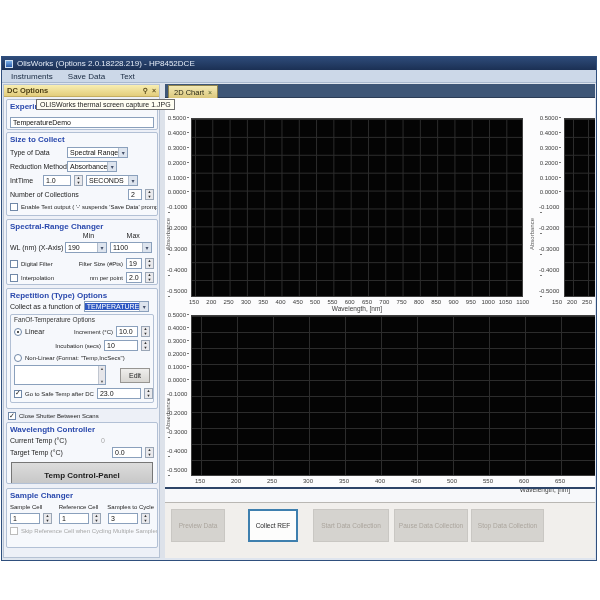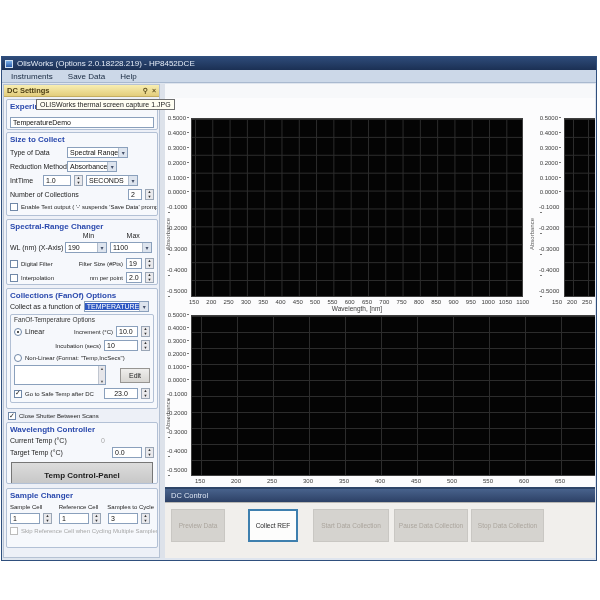--- a/index.html
+++ b/index.html
@@ -115,28 +115,28 @@
 <body>
 
 <div class="app">
   <div class="titlebar">
     <span class="appicon"></span>
     <span>OlisWorks (Options 2.0.18228.219) - HP8452DCE</span>
   </div>
   <div class="menubar">
     <span>Instruments</span>
     <span>Save Data</span>
-    <span>Help</span>
+    <span>Text</span>
   </div>
 
   <div class="tooltip">OLISWorks thermal screen capture 1.JPG</div>
 
   <div class="dock">
     <div class="dockhead">
-      <span>DC Settings</span>
+      <span>DC Options</span>
       <span class="sp"></span>
       <span class="ico">⚲</span>
       <span class="ico">×</span>
     </div>
 
     <div class="grp" style="top:14px;height:31px;">
       <div class="sect">Experiment</div>
       <input class="num" style="width: 144px; margin-top: 2px;" value="TemperatureDemo">
     </div>
 
@@ -216,21 +216,21 @@
         <span class="lbl tiny">nm per point</span>
         <input class="num" style="width: 16px;" value="2.00">
         <span class="spin">
             <span class="sb">▲</span>
             <span class="sb">▼</span>
           </span>
       </div>
     </div>
 
     <div class="grp" style="top:203px;height:121px;">
-      <div class="sect">Collections (FanOf) Options</div>
+      <div class="sect">Repetition (Type) Options</div>
       <div class="row" style="margin-top:1px;">
         <span class="lbl">Collect as a function of</span>
         <div class="combo hl">
           <span class="cv">TEMPERATURE</span>
           <span class="ca">▾</span>
         </div>
       </div>
       <div class="inner">
         <div class="legend">FanOf-Temperature Options</div>
         <div class="row">
@@ -261,21 +261,21 @@
             <div class="minisb">
               <span>▲</span>
               <span>▼</span>
             </div>
           </div>
           <button class="btn-edit">Edit</button>
         </div>
         <div class="row">
           <span class="cb checked"></span>
           <span class="lbl tiny" style="flex:1;">Go to Safe Temp after DC</span>
-          <input class="num" style="width: 34px; text-align: center;" value="23.0">
+          <input class="num" style="width: 44px;" value="23.0">
           <span class="spin">
               <span class="sb">▲</span>
               <span class="sb">▼</span>
             </span>
         </div>
       </div>
     </div>
 
     <div class="shutrow" style="top:327px;">
       <span class="cb checked"></span>
@@ -326,20 +326,26 @@
       <div class="row">
         <span class="cb disabled"></span>
         <span class="lbl tiny gray">Skip Reference Cell when Cycling Multiple Samples</span>
       </div>
     </div>
   </div>
 
   <div class="splitter"></div>
 
   <div class="chartzone">
+    <div class="tabstrip">
+      <div class="tab">
+        <span>2D Chart</span>
+        <span class="tabx">×</span>
+      </div>
+    </div>
 
     <div class="canvas">
 
       <div class="ylab" style="left:0;top:120px;">Absorbance</div>
       <div class="yticks" style="left:2px;top:17px;width:22px;height:185px;">
           <span class="ytick">0.5000</span>
           <span class="ytick">0.4000</span>
           <span class="ytick">0.3000</span>
           <span class="ytick">0.2000</span>
           <span class="ytick">0.1000</span>
@@ -421,23 +427,20 @@
           <span class="xtick" style="left: 225px;">450</span>
           <span class="xtick" style="left: 261px;">500</span>
           <span class="xtick" style="left: 297px;">550</span>
           <span class="xtick" style="left: 333px;">600</span>
           <span class="xtick" style="left: 369px;">650</span>
         </div>
       <div class="axlab" style="left:330px;top:388px;width:100px;text-align:center;">Wavelength, [nm]</div>
     </div>
 
     <div class="dcdiv"></div>
-    <div class="dchead">
-      <span>DC Control</span>
-    </div>
     <div class="dcbody">
       <button class="dcbtn disabled" style="left:6px;width:54px;">Preview Data</button>
       <button class="dcbtn primary" style="left:83px;width:50px;">Collect REF</button>
       <button class="dcbtn disabled" style="left:148px;width:76px;">Start Data Collection</button>
       <button class="dcbtn disabled" style="left:229px;width:74px;">Pause Data Collection</button>
       <button class="dcbtn disabled" style="left:306px;width:73px;">Stop Data Collection</button>
     </div>
   </div>
 </div>
 

